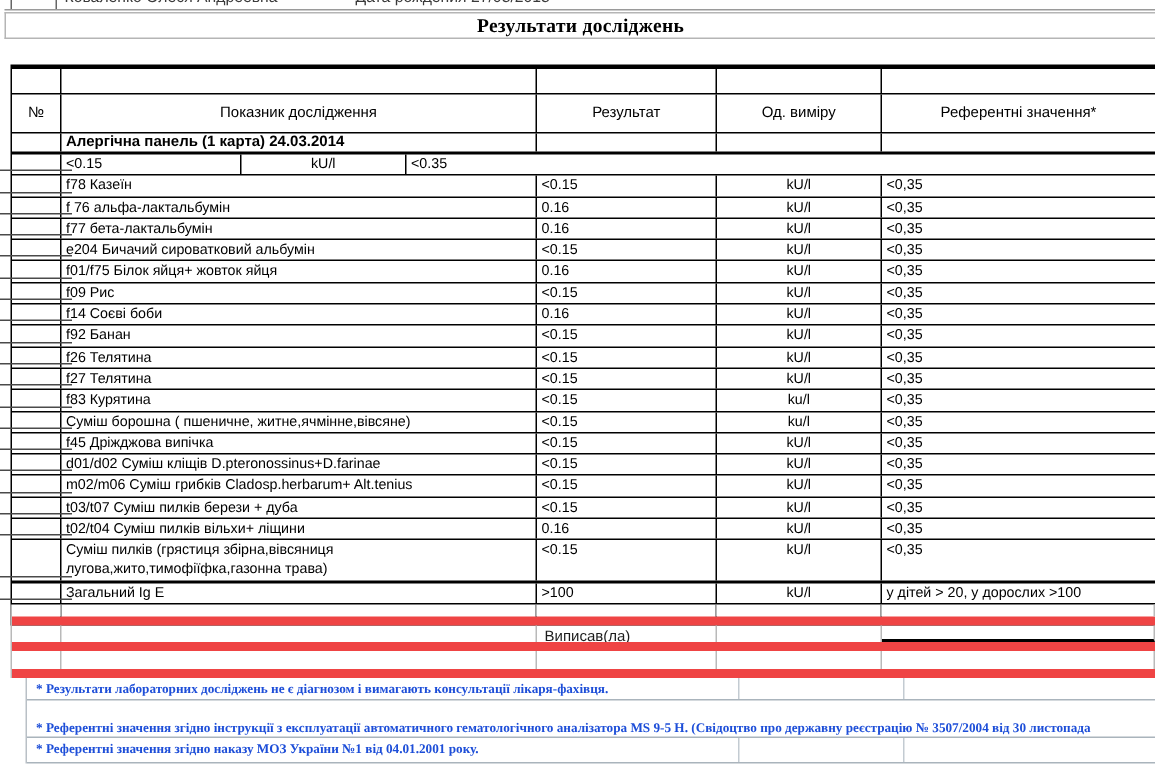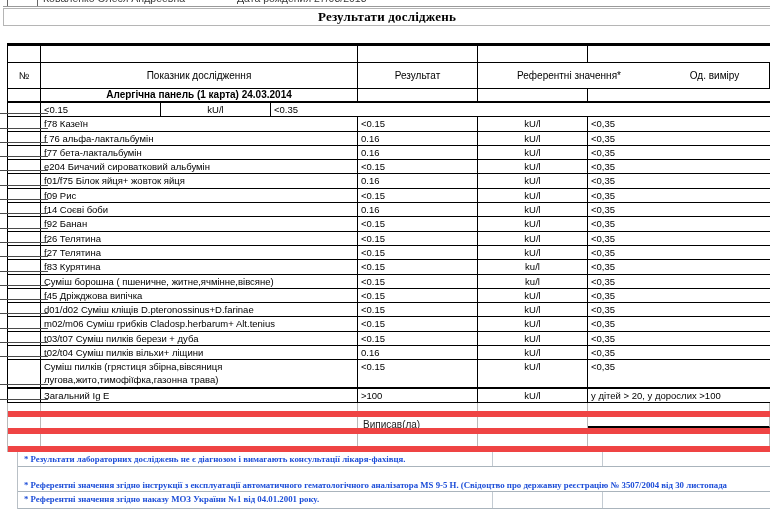--- a/index.html
+++ b/index.html
@@ -31,21 +31,21 @@
   .c2{width:317px;flex:none;}
   .c3{width:120px;flex:none;}
   .c4{width:110px;flex:none;text-align:center;}
   .c5{flex:1;border-right:none;}
   .h1{height:14.3px;}
   .h2{height:28.6px;}
   .spacer{height:17px;}
   .hdr{height:26px;}
   .hdr .c{font-size:10px;line-height:25px;text-align:center;padding:0;}
   .sect{height:14px;border-bottom:2px solid #000;}
-  .sect .c2{font-weight:bold;font-size:10px;text-align:center;line-height:12.5px;}
+  .sect .c2{font-weight:bold;font-size:10px;line-height:12.5px;}
   .pre{white-space:pre-line;}
   .r19{border-bottom:2px solid #000;}
   .empty-tail{height:14px;}
   
   .g::after{content:"";position:absolute;left:-8px;bottom:2px;width:48px;height:1px;background:#4a4a4a;}
 
   
   .tbl2{position:absolute;left:7px;top:403px;width:763px;border-left:1px solid #b9b9b9;box-sizing:border-box;}
   .tbl2 .row{border-bottom:6px solid #ef4444;}
   .tbl2 .c{border-right:1px solid #b9b9b9;}
@@ -88,22 +88,22 @@
       <div class="c c1"></div>
         <div class="c c2"></div>
         <div class="c c3"></div>
         <div class="c c4"></div>
         <div class="c c5"></div>
     </div>
     <div class="row hdr">
       <div class="c c1">№</div>
       <div class="c c2">Показник дослідження</div>
       <div class="c c3">Результат</div>
+      <div class="c c4">Од. виміру</div>
       <div class="c c5" style="text-align:center;">Референтні значення*</div>
-      <div class="c c4">Од. виміру</div>
     </div>
     <div class="row sect">
       <div class="c c1"></div>
       <div class="c c2">Алергічна панель (1 карта) 24.03.2014</div>
       <div class="c c3"></div>
         <div class="c c4"></div>
         <div class="c c5"></div>
     </div>
 
     <div class="row h1 g">

